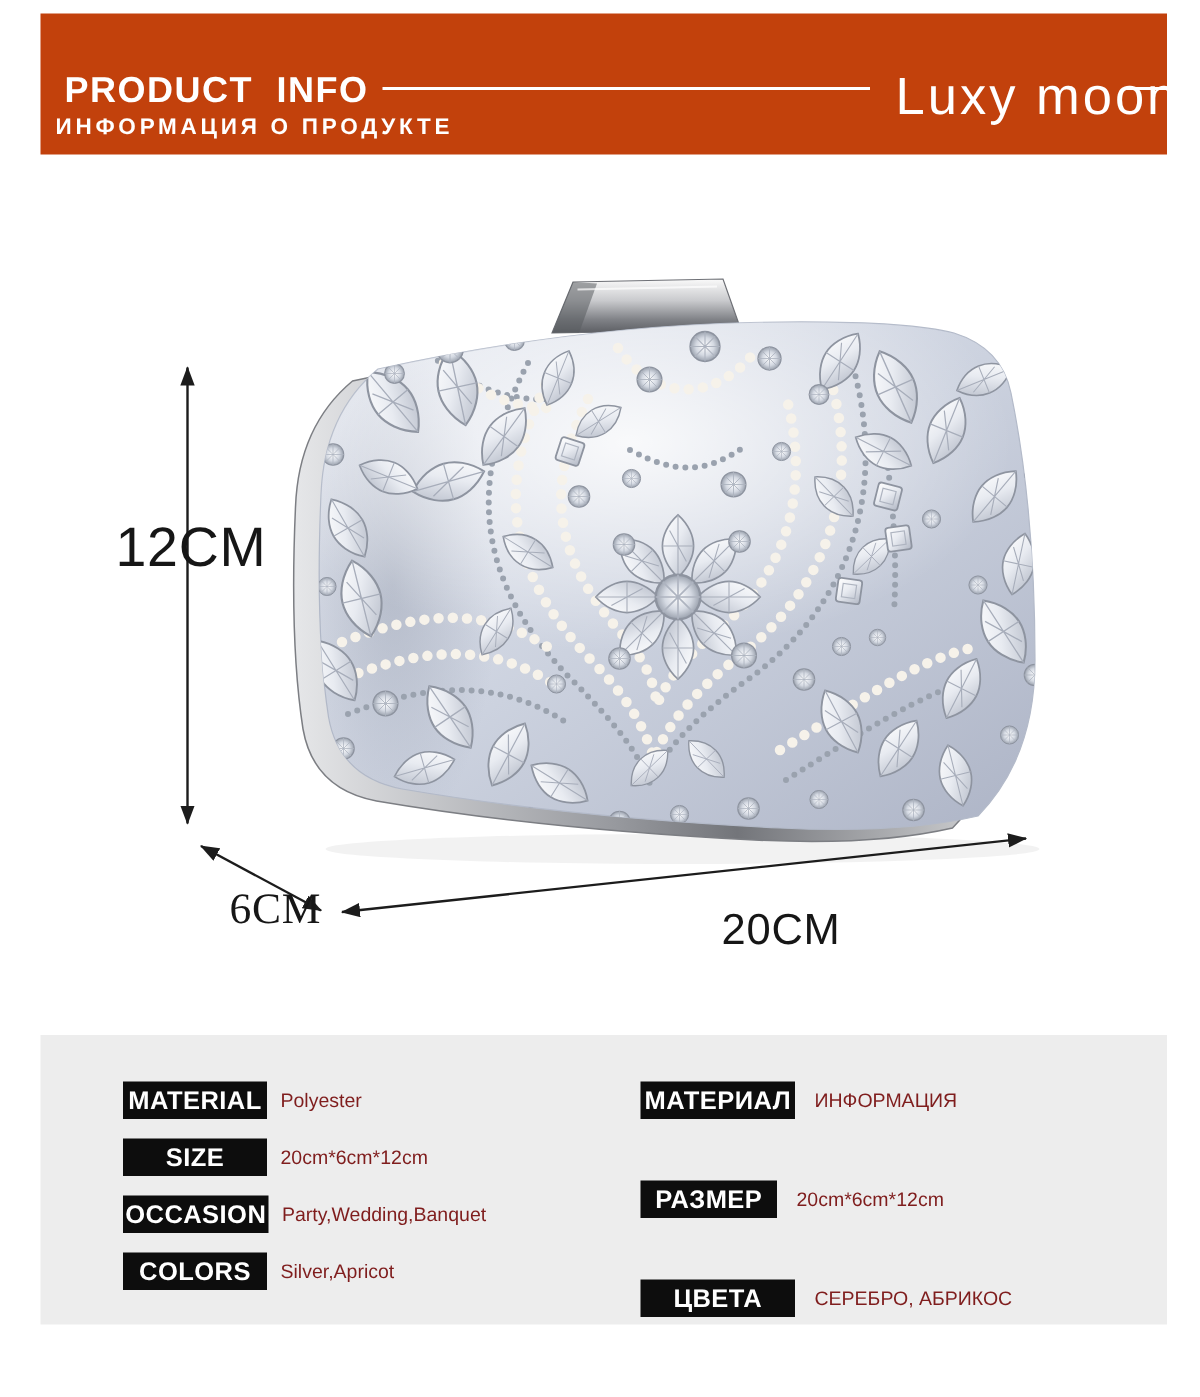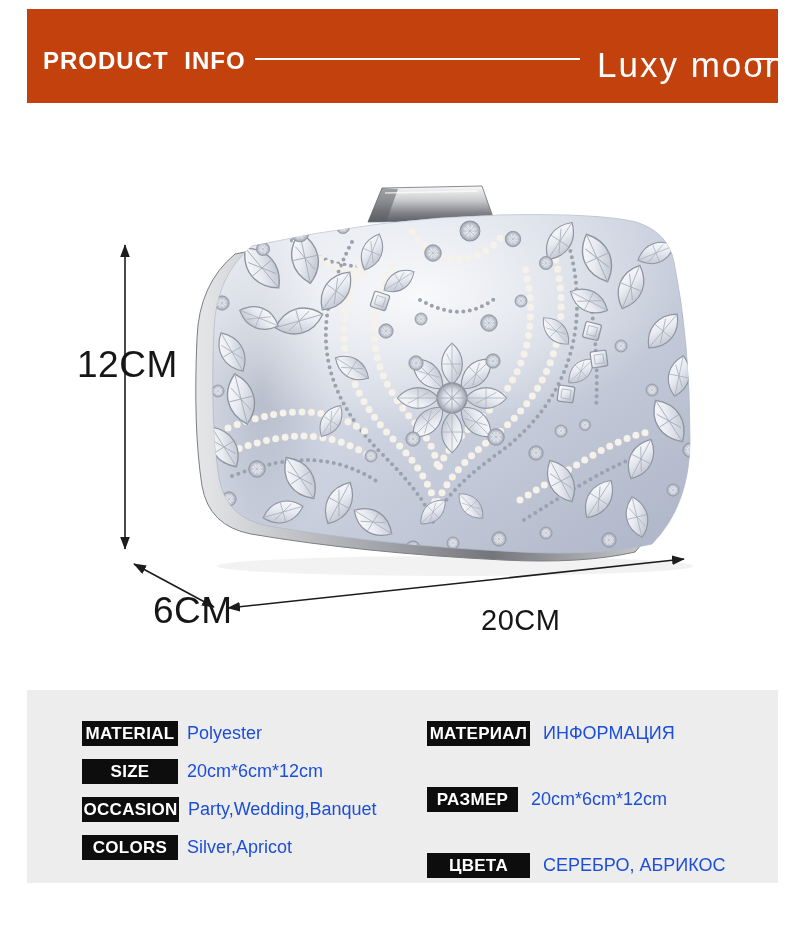--- a/index.html
+++ b/index.html
@@ -12,41 +12,42 @@
   .line-left{position:absolute;left:228px;top:49px;width:325px;height:2px;background:#ffffff;}
   .brand{position:absolute;left:570px;top:36px;font-size:35px;font-weight:400;letter-spacing:2px;white-space:nowrap;}
   .line-right{position:absolute;left:724px;top:49px;width:27px;height:2px;background:#ffffff;}
 
   
   .photo-svg{position:absolute;left:0;top:0;width:800px;height:931px;}
 
   
   .dim{position:absolute;color:#161616;letter-spacing:0.5px;line-height:1;white-space:nowrap;margin-left:28px;}
   .dim-h{left:49px;top:346px;font-size:37px;}
-  .dim-d{left:125px;top:592px;font-size:37px;}
+  .dim-d{left:125px;top:592px;font-size:29px;font-family:Liberation Serif, serif;}
   .dim-w{left:453px;top:606px;font-size:29px;}
 
   
   .panel{position:absolute;left:27px;top:690px;width:751px;height:193px;background:#ededed;}
   .spec-col{position:absolute;top:31px;display:flex;flex-direction:column;gap:13px;}
   .col-en{left:55px;}
   .col-ru{left:400px;gap:41px;}
   .spec-row{display:flex;align-items:center;height:25px;}
   .spec-label{height:25px;background:#0d0d0d;color:#ffffff;font-size:17px;font-weight:bold;
               display:flex;align-items:center;justify-content:center;letter-spacing:0.3px;white-space:nowrap;}
-  .spec-value{margin-left:9px;font-size:18px;color:#1d4ed8;white-space:nowrap;}
+  .spec-value{margin-left:9px;font-size:13px;color:#7f1d1d;white-space:nowrap;}
   .col-ru .spec-value{margin-left:13px;}
 </style>
 </head>
 <body>
 
 <div class="page">
 
   <div class="header">
     <div class="title">PRODUCT INFO</div>
+    <div class="subtitle">ИНФОРМАЦИЯ О ПРОДУКТЕ</div>
     <div class="line-left"></div>
     <div class="brand">Luxy moon</div>
     <div class="line-right"></div>
   </div>
 
   <svg class="photo-svg" viewBox="0 0 800 931">
     <defs>
       <linearGradient id="bodyG" x1="0" y1="0" x2="1" y2="1">
         <stop offset="0" stop-color="#e9ecf3"></stop>
         <stop offset="0.5" stop-color="#ccd2df"></stop>

